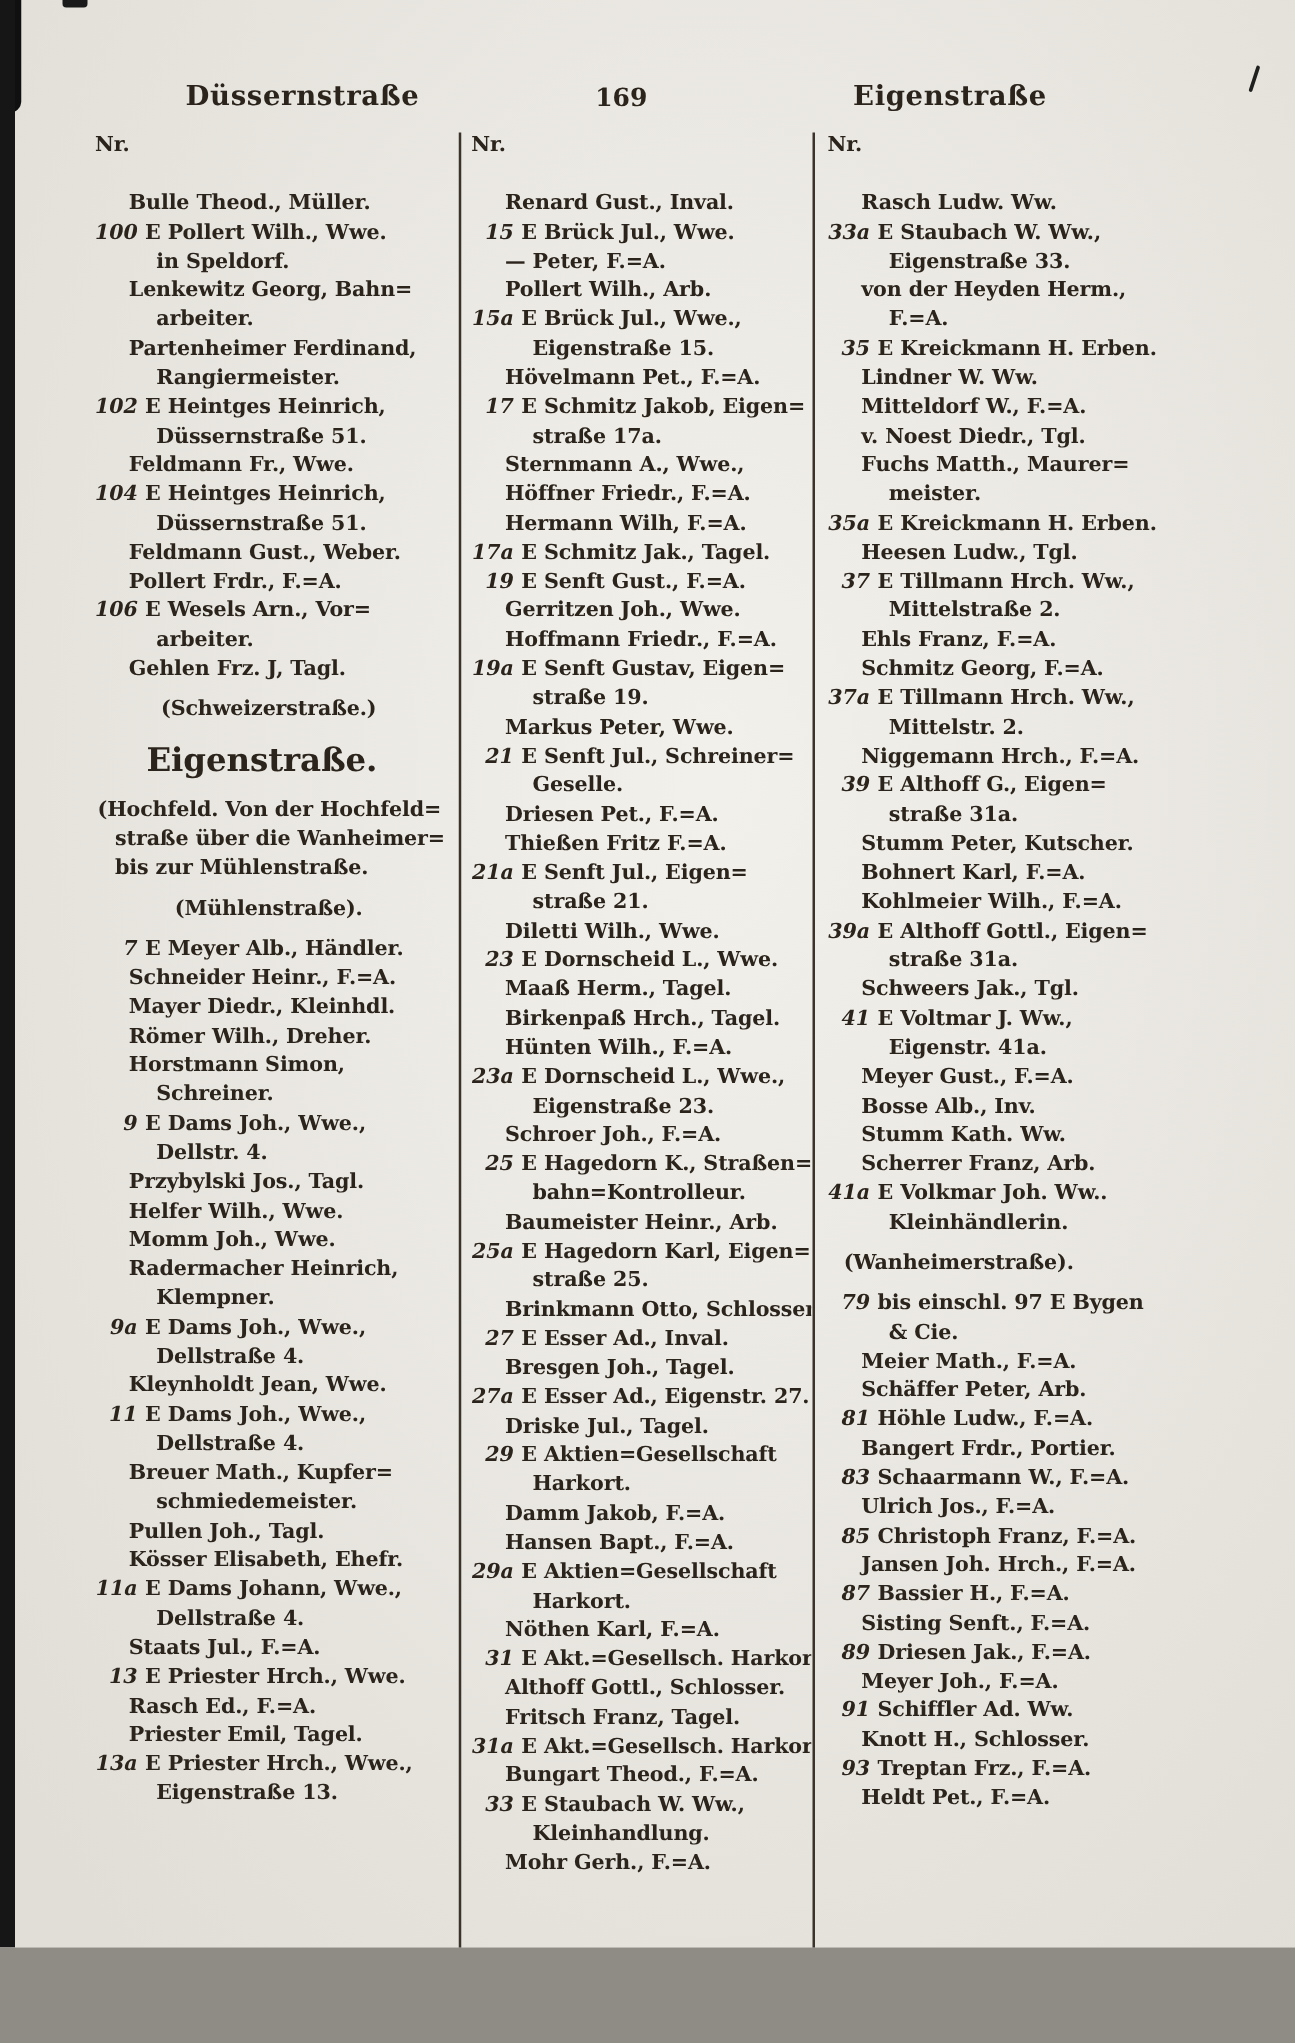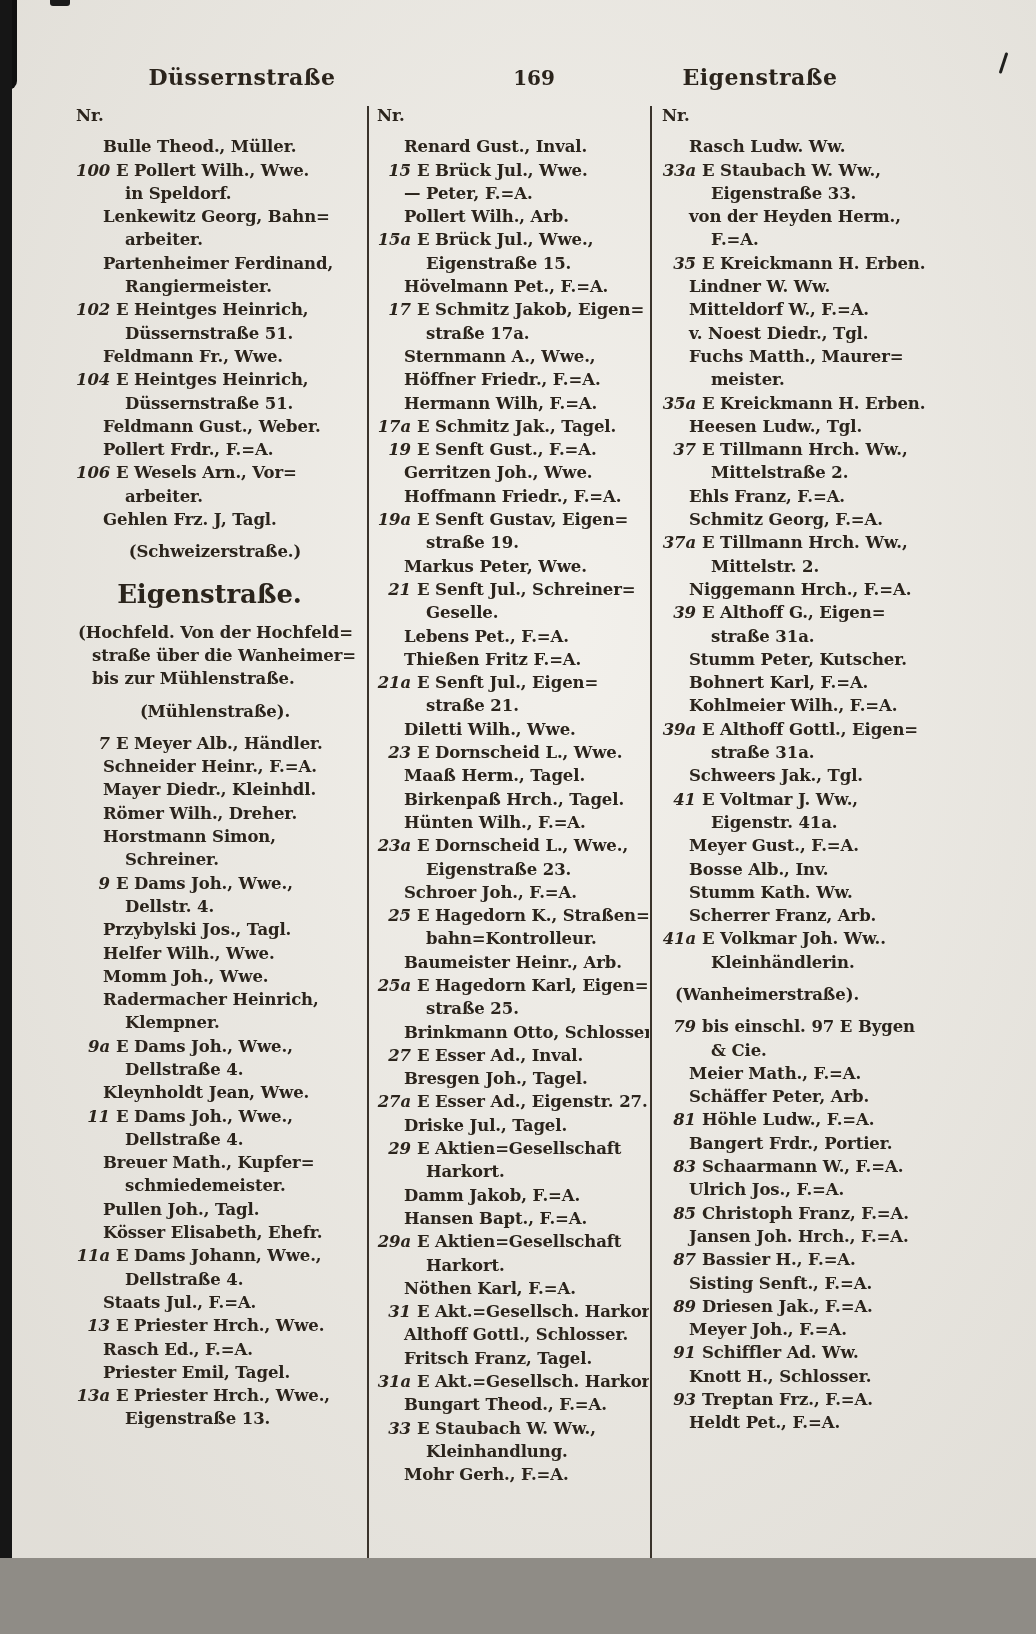--- a/index.html
+++ b/index.html
@@ -20,33 +20,33 @@
   }
   .edge-strip { position: absolute; left: 0; top: 0; width: 12px; height: 100%; background: #161616; }
   .edge-blotch { position: absolute; left: 0; top: 0; width: 17px; height: 90px; background: #101010; border-radius: 0 0 9px 0; }
   .mark-top { position: absolute; left: 50px; top: 0; width: 20px; height: 6px; background: #1a1a1a; border-radius: 0 0 3px 3px; }
   .mark-slash { position: absolute; left: 1002px; top: 52px; width: 3px; height: 22px; background: #20201e; transform: rotate(18deg); border-radius: 2px; }
 
   .header { position: absolute; top: 64px; left: 0; width: 100%; height: 32px; }
   .h-street { position: absolute; transform: translateX(-50%); font-size: 22px; font-weight: bold; letter-spacing: 0.5px; white-space: nowrap; }
   .h-left { left: 242px; }
   .h-right { left: 760px; }
-  .h-page { position: absolute; left: 534px; transform: translateX(-50%); top: 2px; font-size: 20px; font-weight: 600; }
+  .h-page { position: absolute; left: 497px; transform: translateX(-50%); top: 2px; font-size: 20px; font-weight: 600; }
 
   .cols { position: absolute; left: 14px; top: 104px; width: 1022px; height: 1468px; }
   .vrule { position: absolute; top: 2px; bottom: 8px; width: 2px; background: var(--rule, #3a332b); }
   .vr1 { left: 353px; }
   .vr2 { left: 636px; }
   .col { position: absolute; top: 0; bottom: 0; overflow: hidden; }
   .c1 { left: 62px; width: 292px; }
   .c2 { left: 363px; width: 272px; }
   .c3 { left: 648px; width: 310px; }
 
   .ln { font-size: 16.5px; line-height: 23.3px; font-weight: bold; white-space: nowrap; letter-spacing: -0.1px; }
-  .nr { margin-bottom: 8px; }
+  .nr { margin-bottom: 23px; }
   .sub { padding-left: 27px; }
   .cont { padding-left: 49px; }
   .note { padding-left: 2px; }
   .note2 { padding-left: 16px; }
   .center { text-align: center; margin: 9px 0; padding-right: 14px; }
   .c3 .center { padding-right: 100px; }
   .title { text-align: center; font-size: 26px; line-height: 30px; margin: 15px 0 12px 0; padding-right: 25px; }
   .hnum { display: inline-block; width: 34px; text-align: right; margin-right: 6px; font-style: italic; }
 </style>
 </head>
@@ -138,21 +138,21 @@
         <div class="ln sub">Hermann Wilh, F.=A.</div>
         <div class="ln entry"><span class="hnum">17a</span>E Schmitz Jak., Tagel.</div>
         <div class="ln entry"><span class="hnum">19</span>E Senft Gust., F.=A.</div>
         <div class="ln sub">Gerritzen Joh., Wwe.</div>
         <div class="ln sub">Hoffmann Friedr., F.=A.</div>
         <div class="ln entry"><span class="hnum">19a</span>E Senft Gustav, Eigen=</div>
         <div class="ln cont">straße 19.</div>
         <div class="ln sub">Markus Peter, Wwe.</div>
         <div class="ln entry"><span class="hnum">21</span>E Senft Jul., Schreiner=</div>
         <div class="ln cont">Geselle.</div>
-        <div class="ln sub">Lebens Pet., F.=A.</div>
+        <div class="ln sub">Driesen Pet., F.=A.</div>
         <div class="ln sub">Thießen Fritz F.=A.</div>
         <div class="ln entry"><span class="hnum">21a</span>E Senft Jul., Eigen=</div>
         <div class="ln cont">straße 21.</div>
         <div class="ln sub">Diletti Wilh., Wwe.</div>
         <div class="ln entry"><span class="hnum">23</span>E Dornscheid L., Wwe.</div>
         <div class="ln sub">Maaß Herm., Tagel.</div>
         <div class="ln sub">Birkenpaß Hrch., Tagel.</div>
         <div class="ln sub">Hünten Wilh., F.=A.</div>
         <div class="ln entry"><span class="hnum">23a</span>E Dornscheid L., Wwe.,</div>
         <div class="ln cont">Eigenstraße 23.</div>

